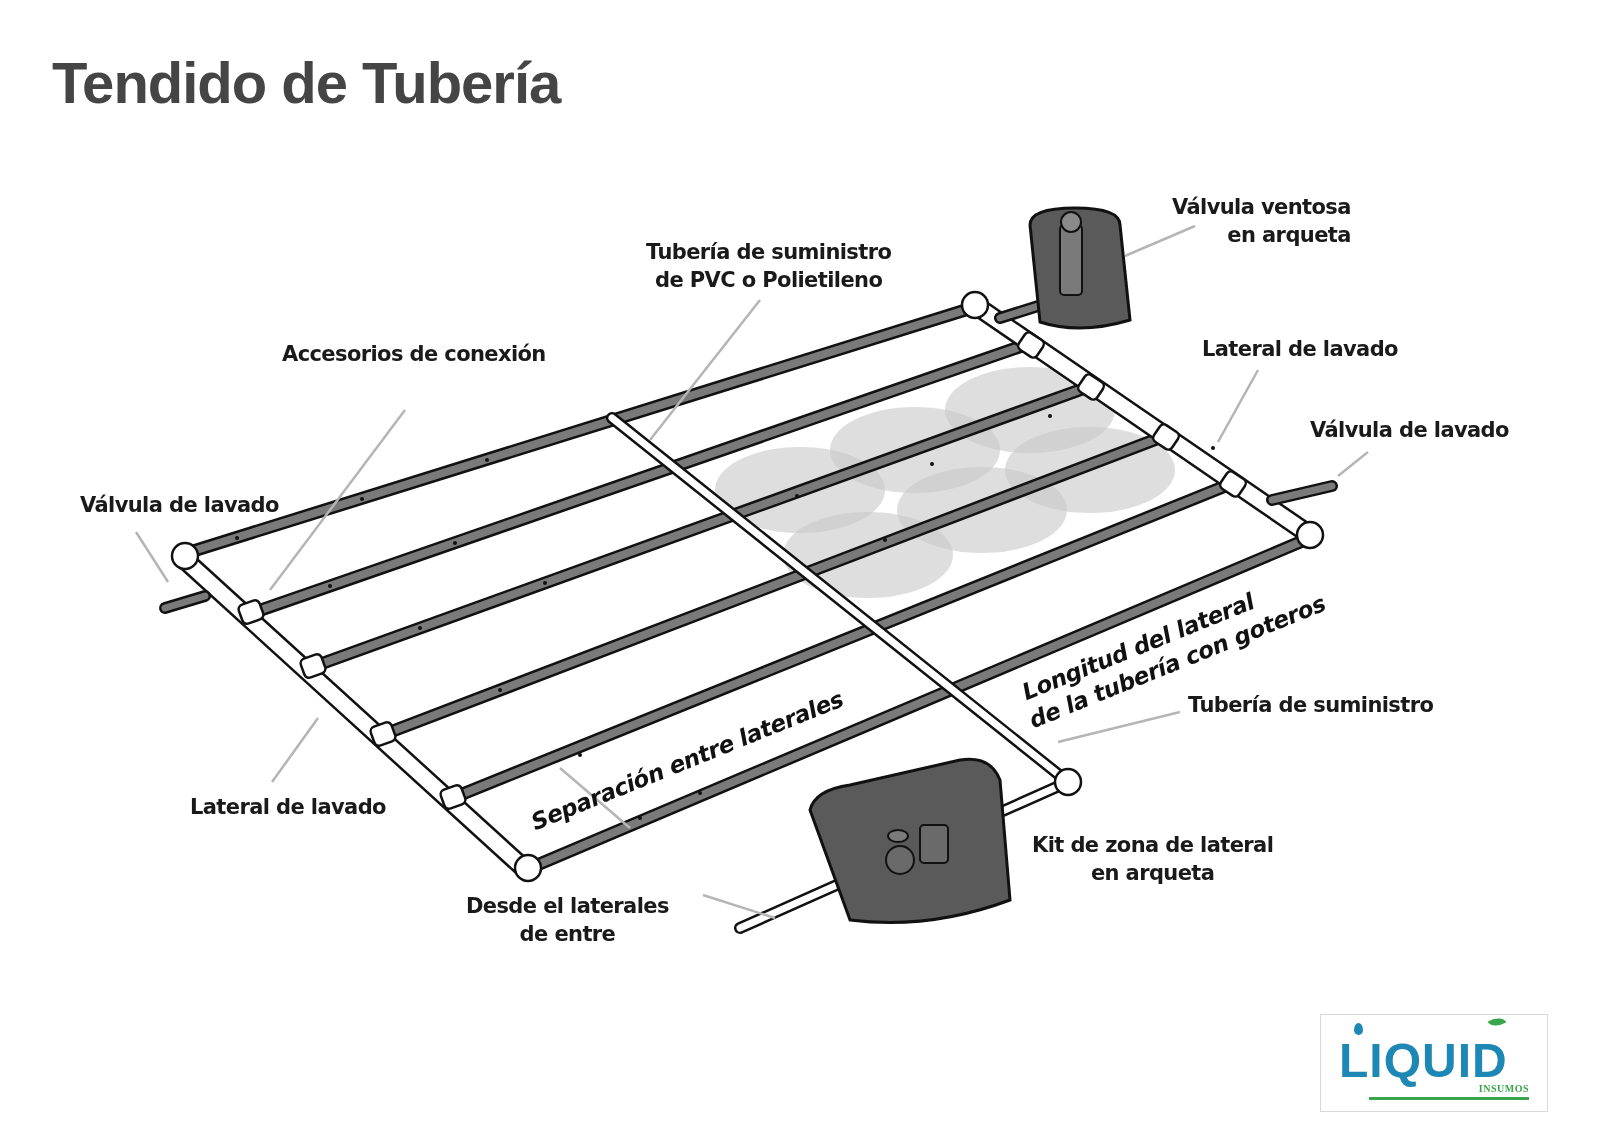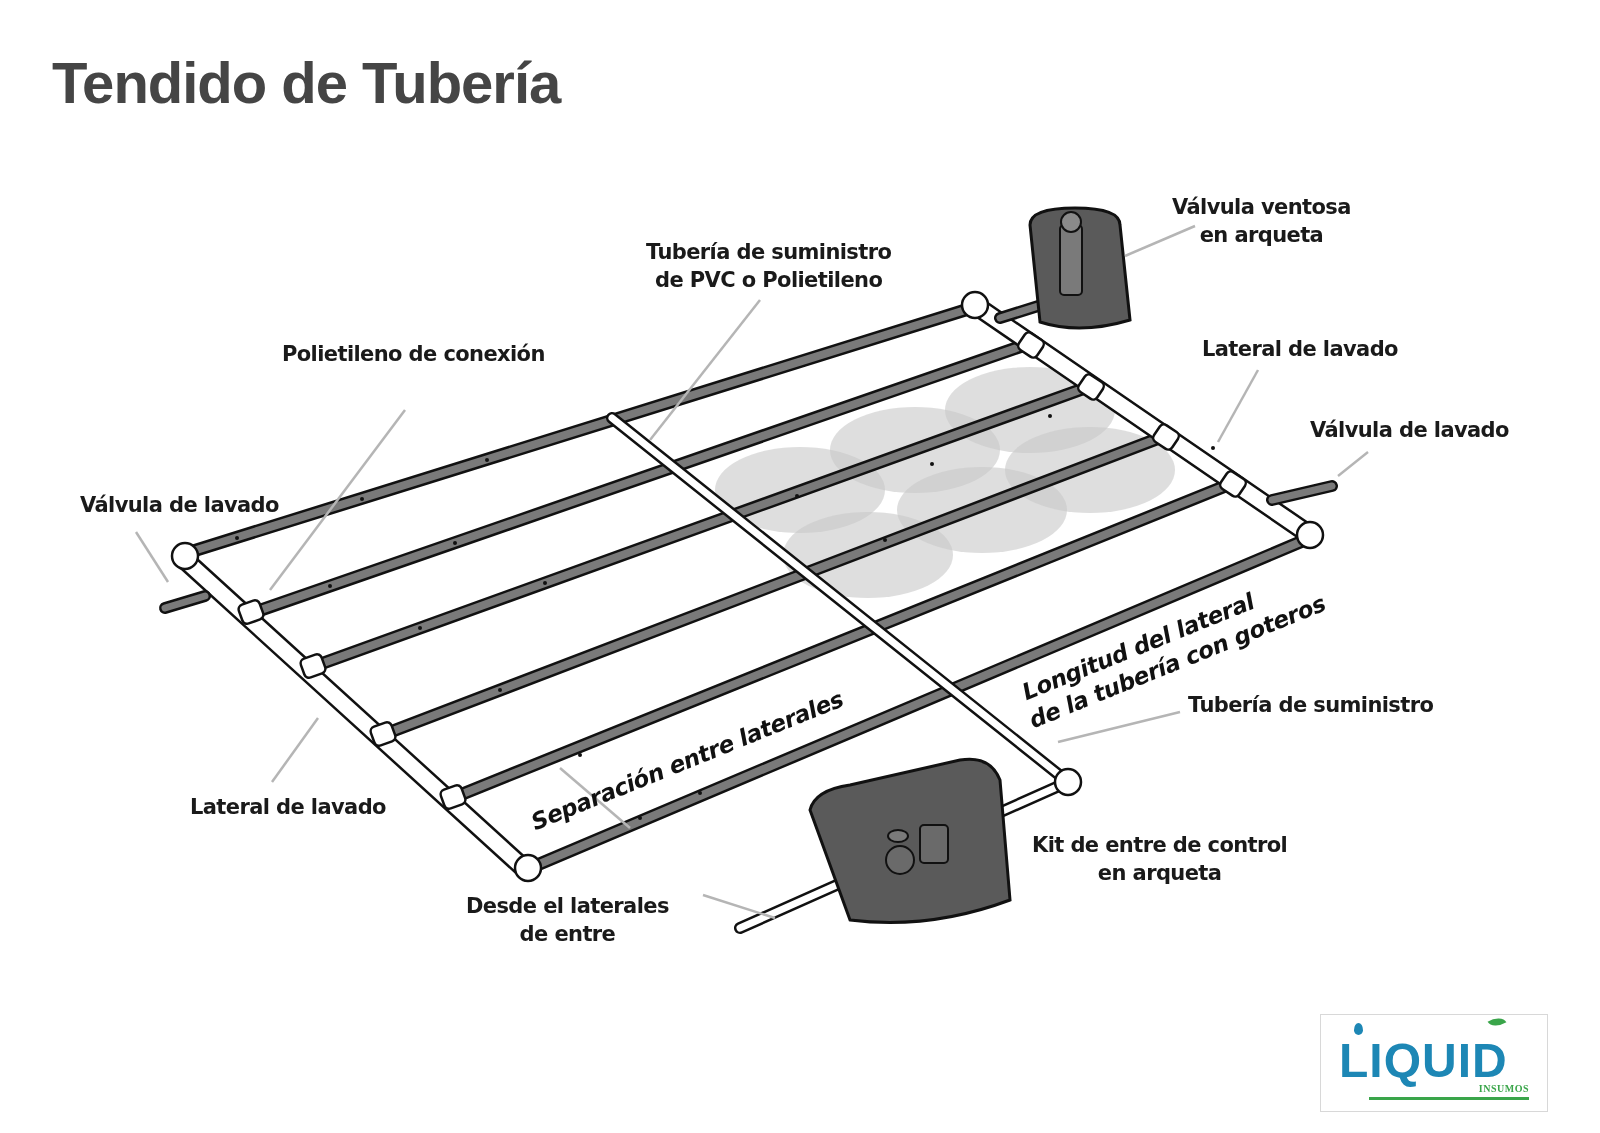--- a/index.html
+++ b/index.html
@@ -149,38 +149,38 @@
     <line x1="1258" y1="370" x2="1218" y2="442"></line>
     <line x1="1368" y1="452" x2="1338" y2="476"></line>
     <line x1="136" y1="532" x2="168" y2="582"></line>
     <line x1="318" y1="718" x2="272" y2="782"></line>
     <line x1="1180" y1="712" x2="1058" y2="742"></line>
     <line x1="703" y1="895" x2="775" y2="918"></line>
     <line x1="560" y1="768" x2="630" y2="828"></line>
   </g>
 </svg>
 
-<div class="lbl" style="left:1172px; top:193px;">
+<div class="lbl" style="left:1172px; top:193px;text-align:right;">
   <div>Válvula ventosa</div>
   <div>en arqueta</div>
 </div>
 <div class="lbl" style="left:646px; top:238px;">
   <div>Tubería de suministro</div>
   <div>de PVC o Polietileno</div>
 </div>
 <div class="lbl" style="left:282px; top:340px;">
-  <div>Polietileno de conexión</div>
+  <div>Accesorios de conexión</div>
 </div>
 <div class="lbl" style="left:1202px; top:335px;">Lateral de lavado</div>
 <div class="lbl" style="left:1310px; top:416px;">Válvula de lavado</div>
 <div class="lbl" style="left:80px; top:491px;">Válvula de lavado</div>
 <div class="lbl" style="left:190px; top:793px;">Lateral de lavado</div>
 <div class="lbl" style="left:1188px; top:691px;">Tubería de suministro</div>
 <div class="lbl" style="left:1032px; top:831px;">
-  <div>Kit de entre de control</div>
+  <div>Kit de zona de lateral</div>
   <div>en arqueta</div>
 </div>
 <div class="lbl" style="left:466px; top:892px;">
   <div>Desde el laterales</div>
   <div>de entre</div>
 </div>
 
 <div class="rot" style="left:527px; top:810px; transform:rotate(-22deg);">Separación entre laterales</div>
 <div class="rot" style="left:1018px; top:680px; transform:rotate(-22deg);">Longitud del lateral</div>
 <div class="rot" style="left:1025px; top:708px; transform:rotate(-22deg);">de la tubería con goteros</div>

